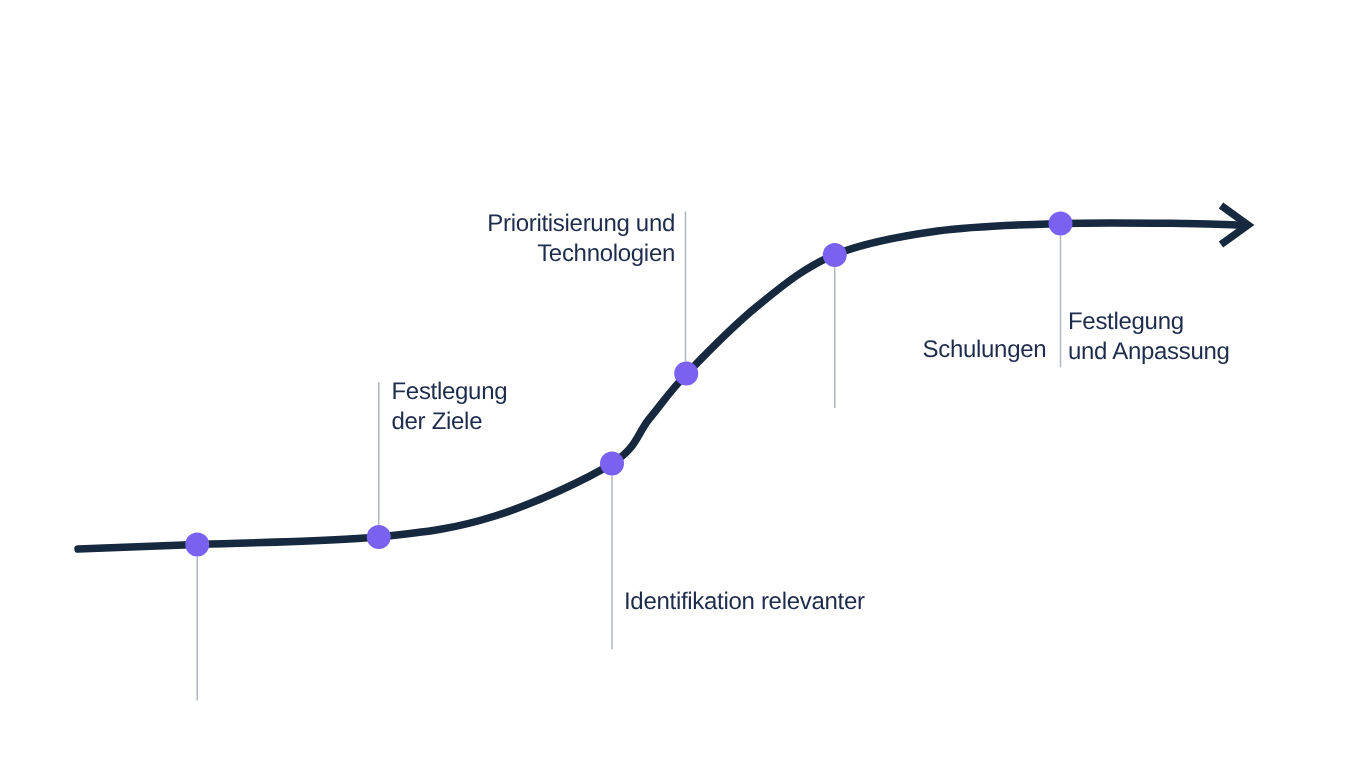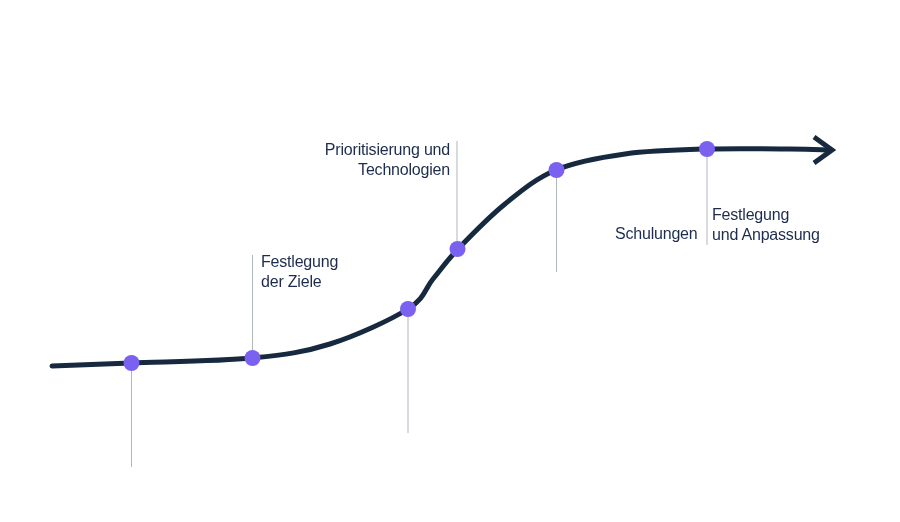--- a/index.html
+++ b/index.html
@@ -46,20 +46,21 @@
       <circle cx="707" cy="149" r="8" fill="#7b61f0"></circle>
     </svg>
 
 
   <div class="label" style="left:261px; top:252px;">
     <span>Festlegung</span>
     <span>der Ziele</span>
   </div>
 
   <div class="label" style="left:416px; top:392px;">
+    <span>Identifikation relevanter</span>
   </div>
 
   <div class="label align-right" style="right:450px; top:140px;">
     <span>Prioritisierung und</span>
     <span>Technologien</span>
   </div>
 
   <div class="label" style="left:567px; top:224px;margin-left:48px;">
     <span>Schulungen</span>
     <span></span>

